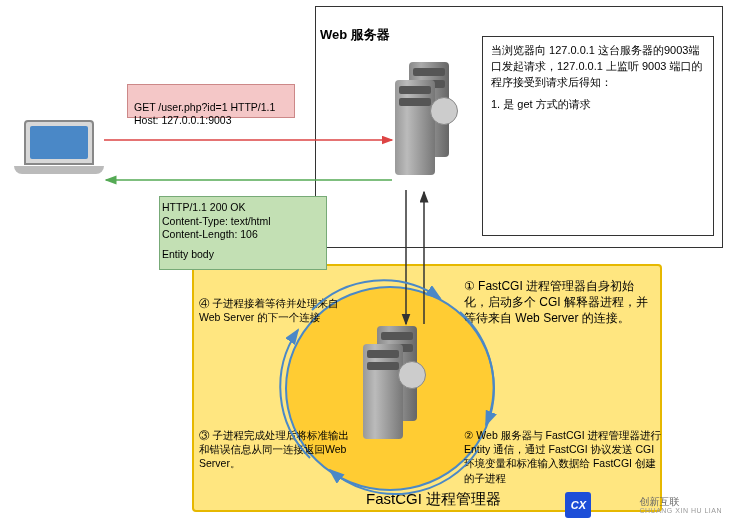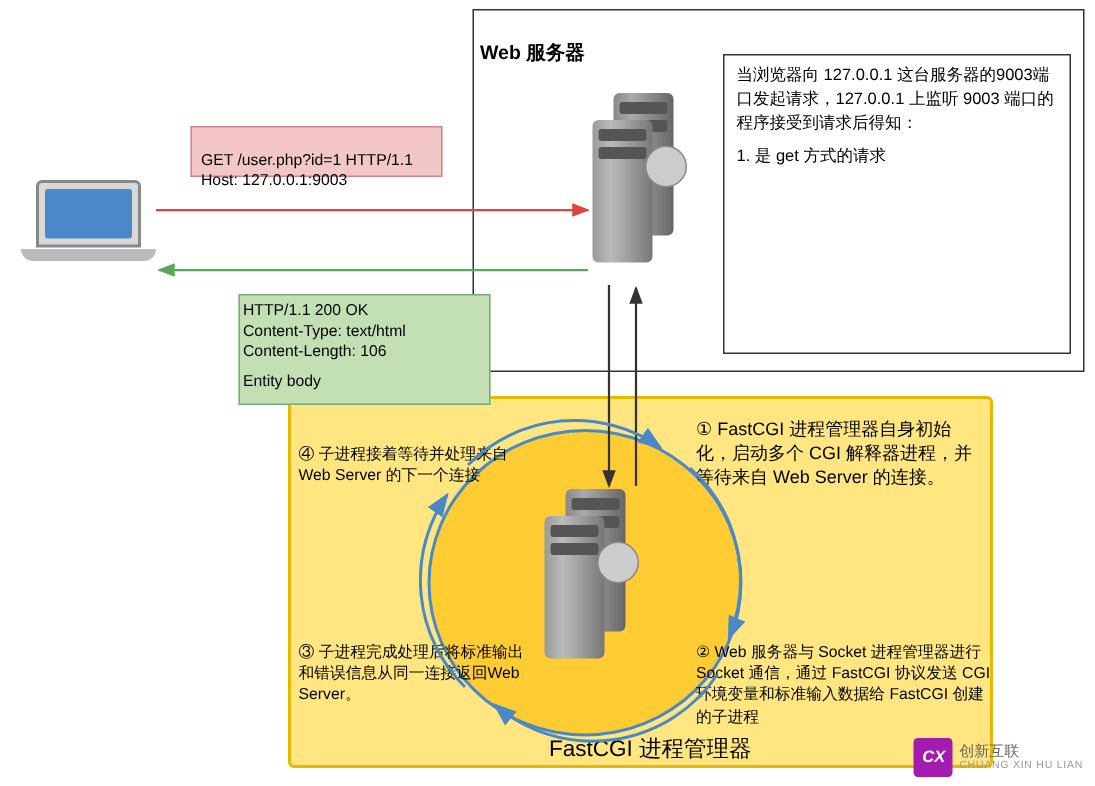--- a/index.html
+++ b/index.html
@@ -36,22 +36,22 @@
 .explain-box p { margin-bottom: 6px; }
 
 .step1 { position: absolute; left: 464px; top: 278px; width: 190px; font-size: 12px; line-height: 1.35; }
 .step2 { position: absolute; left: 464px; top: 428px; width: 198px; font-size: 10.5px; line-height: 1.35; }
 .step3 { position: absolute; left: 199px; top: 428px; width: 150px; font-size: 10.5px; line-height: 1.35; }
 .step4 { position: absolute; left: 199px; top: 296px; width: 150px; font-size: 10.5px; line-height: 1.35; }
 
 svg.overlay { position: absolute; left: 0; top: 0; width: 730px; height: 524px; pointer-events: none; }
 
 .watermark { position: absolute; right: 8px; bottom: 6px; font-size: 10px; color: #666; display: flex; align-items: center; gap: 4px; }
-.wm-logo { width: 26px; height: 26px; background: #a21caf; color: #fff; display: flex; align-items: center; justify-content: center; font-size: 11px; font-style: italic; font-weight: bold; border-radius: 3px; }
-.wm-text { display: flex; flex-direction: column; line-height: 1.1; }
+.wm-logo { width: 26px; height: 26px; background: #1d4ed8; color: #fff; display: flex; align-items: center; justify-content: center; font-size: 11px; font-style: italic; font-weight: bold; border-radius: 3px; }
+.wm-text { display: flex; flex-direction: column; line-height: 1.1; margin-left: 44px; }
 .wm-text span:last-child { font-size: 7px; letter-spacing: 0.5px; color: #999; }
 </style>
 </head>
 <body>
 
 <div class="canvas">
 
   <div class="web-server-box"></div>
   <div class="web-server-title">Web 服务器</div>
 
@@ -92,21 +92,21 @@
     <div style="height:6px"></div>
     <div>Entity body</div>
   </div>
 
   <div class="explain-box">
     <p>当浏览器向 127.0.0.1 这台服务器的9003端口发起请求，127.0.0.1 上监听 9003 端口的程序接受到请求后得知：</p>
     <p>1. 是 get 方式的请求</p>
   </div>
 
   <div class="step1">① FastCGI 进程管理器自身初始化，启动多个 CGI 解释器进程，并等待来自 Web Server 的连接。</div>
-  <div class="step2">② Web 服务器与 Socket 进程管理器进行 Socket 通信，通过 FastCGI 协议发送 CGI 环境变量和标准输入数据给 FastCGI 创建的子进程</div>
+  <div class="step2">② Web 服务器与 FastCGI 进程管理器进行 Entity 通信，通过 FastCGI 协议发送 CGI 环境变量和标准输入数据给 FastCGI 创建的子进程</div>
   <div class="step3">③ 子进程完成处理后将标准输出和错误信息从同一连接返回Web Server。</div>
   <div class="step4">④ 子进程接着等待并处理来自 Web Server 的下一个连接</div>
 
   <svg class="overlay">
     <defs>
       <marker id="arr-red" markerWidth="8" markerHeight="8" refX="7" refY="3" orient="auto">
           <path d="M0,0 L8,3 L0,6 Z" fill="#d44"></path>
         </marker>
       <marker id="arr-green" markerWidth="8" markerHeight="8" refX="7" refY="3" orient="auto">
           <path d="M0,0 L8,3 L0,6 Z" fill="#5a5"></path>

